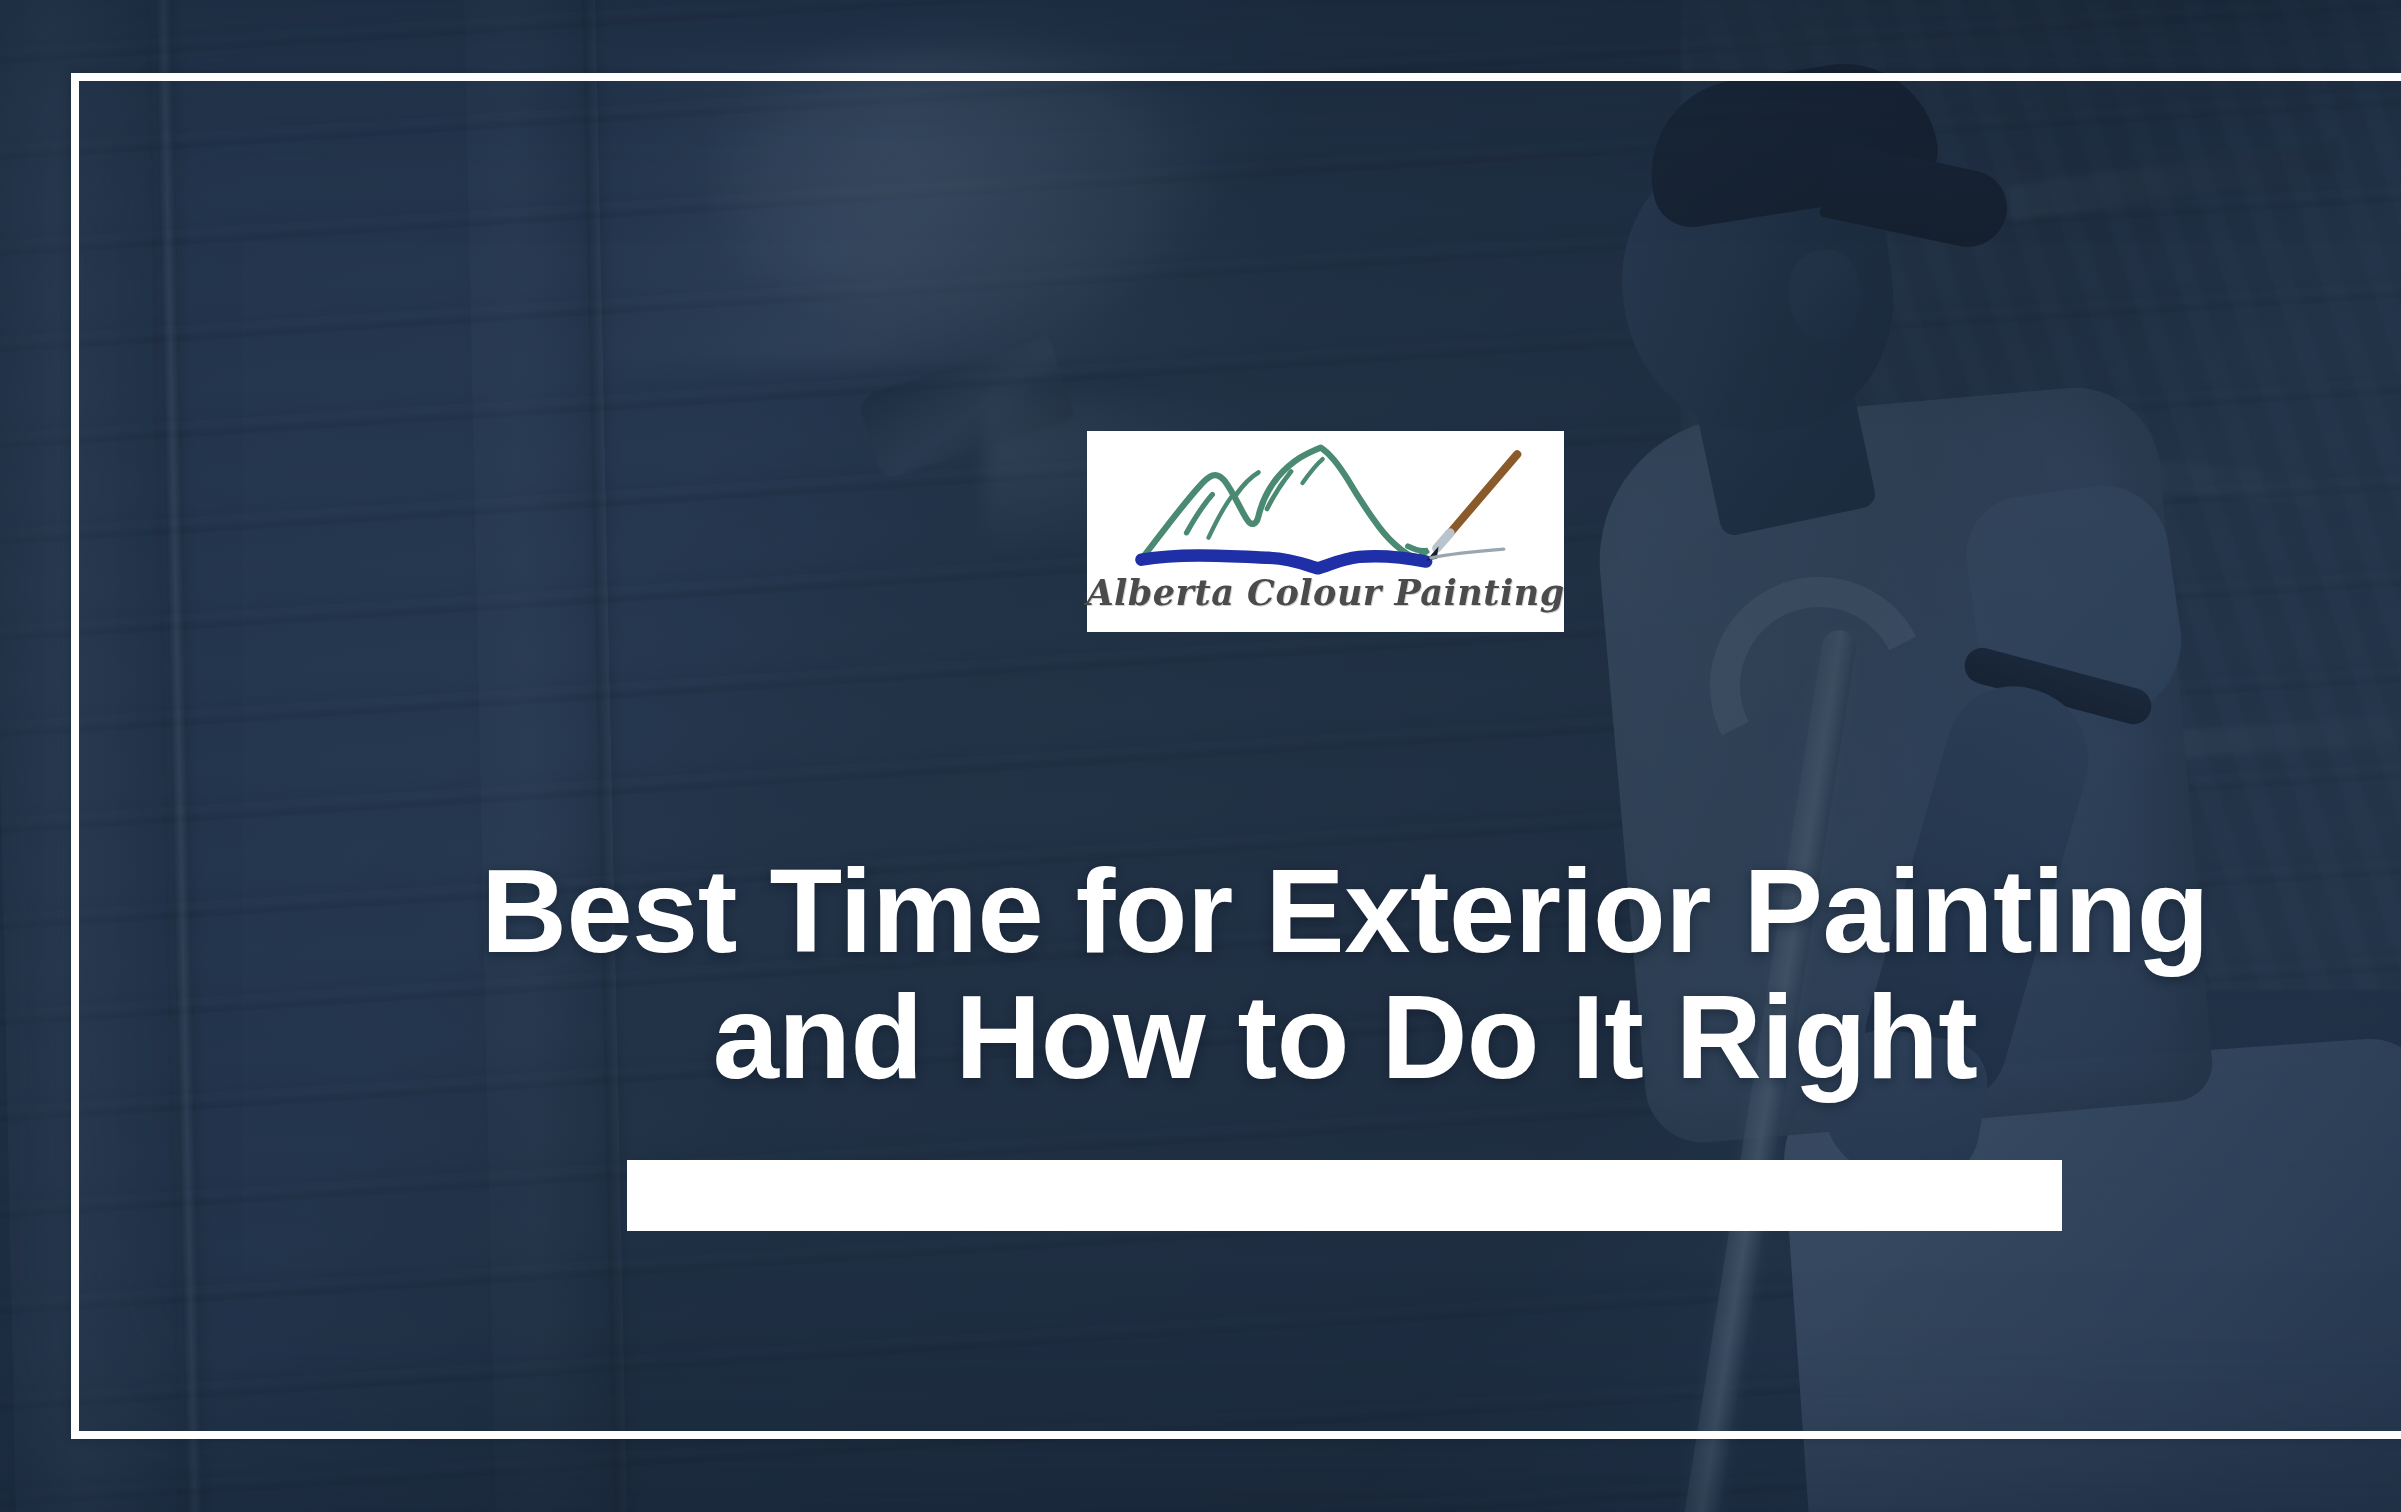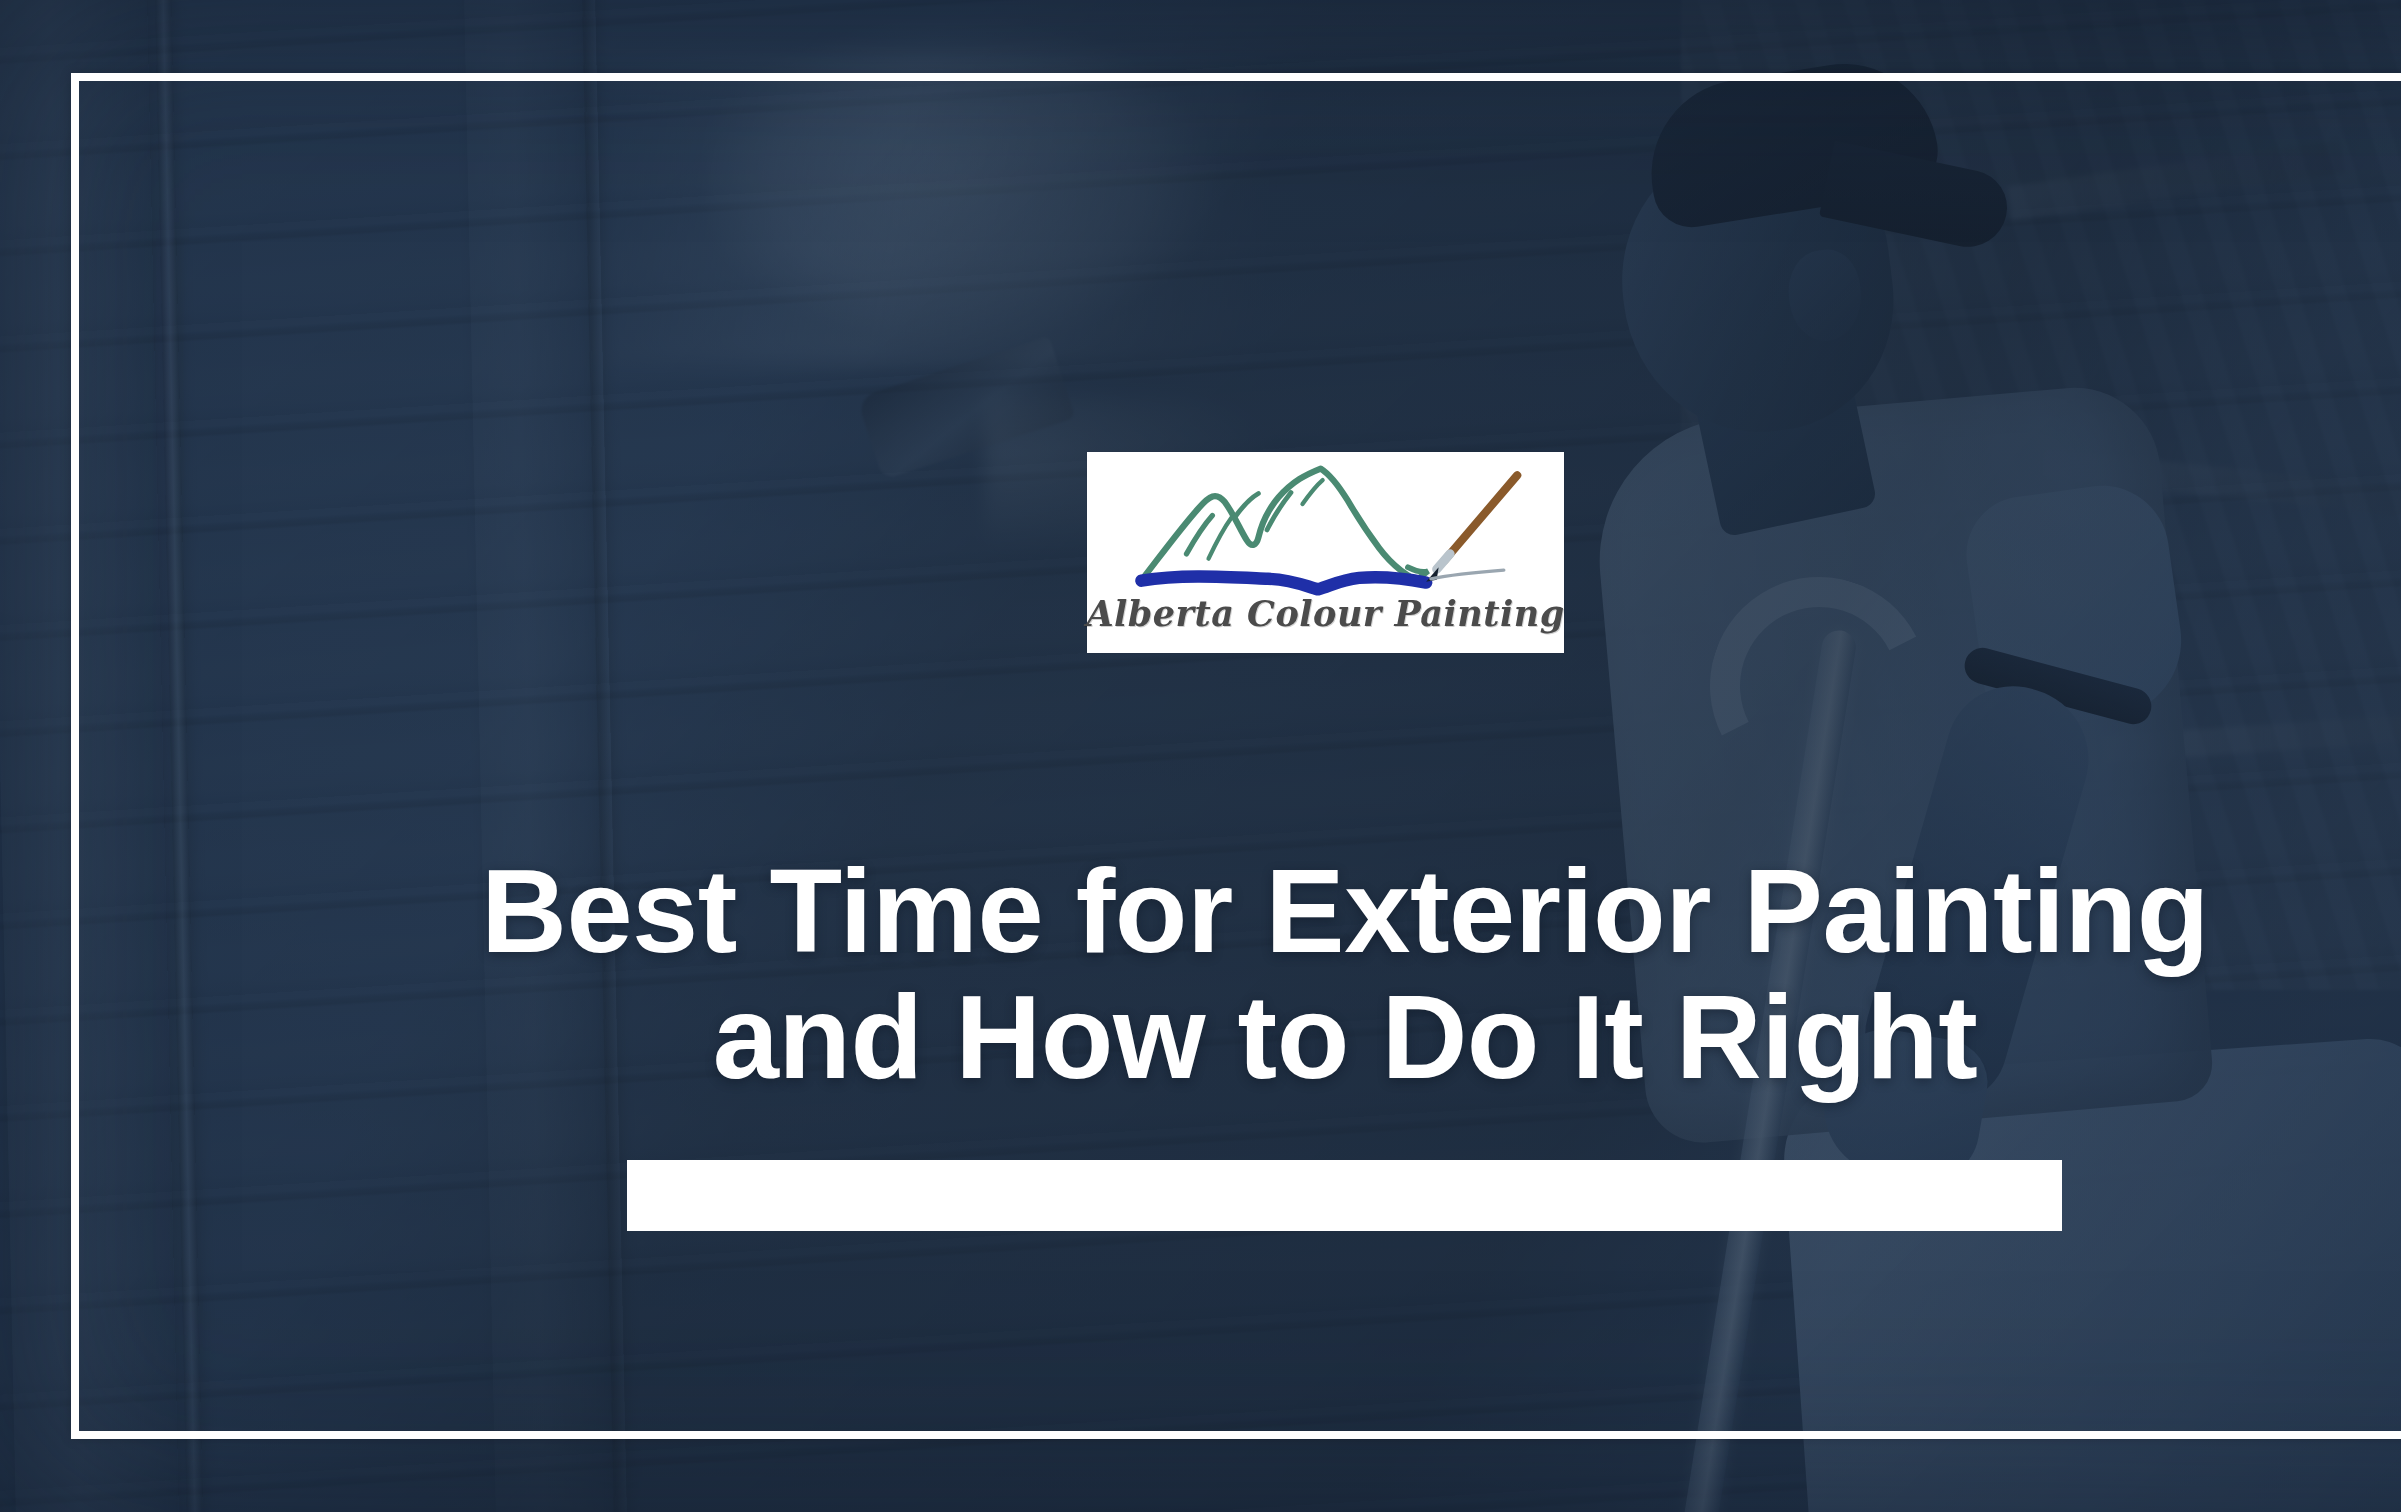--- a/index.html
+++ b/index.html
@@ -278,21 +278,20 @@
   .logo-card {
     position: absolute;
     left: 1087px; top: 431px;
     width: 477px; height: 201px;
     background: #ffffff;
     display: flex;
     flex-direction: column;
     align-items: center;
     justify-content: flex-start;
     box-shadow: 0 0 1px rgba(0,0,0,0.15);
-    margin-top: 21px;
   }
   .logo-mark {
     position: relative;
     width: 423px; height: 139px;
     margin-top: 5.8px;
   }
   .logo-mark svg { width: 100%; height: 100%; display: block; }
   .logo-word {
     font-family: "DejaVu Serif", serif;
     font-style: italic;

